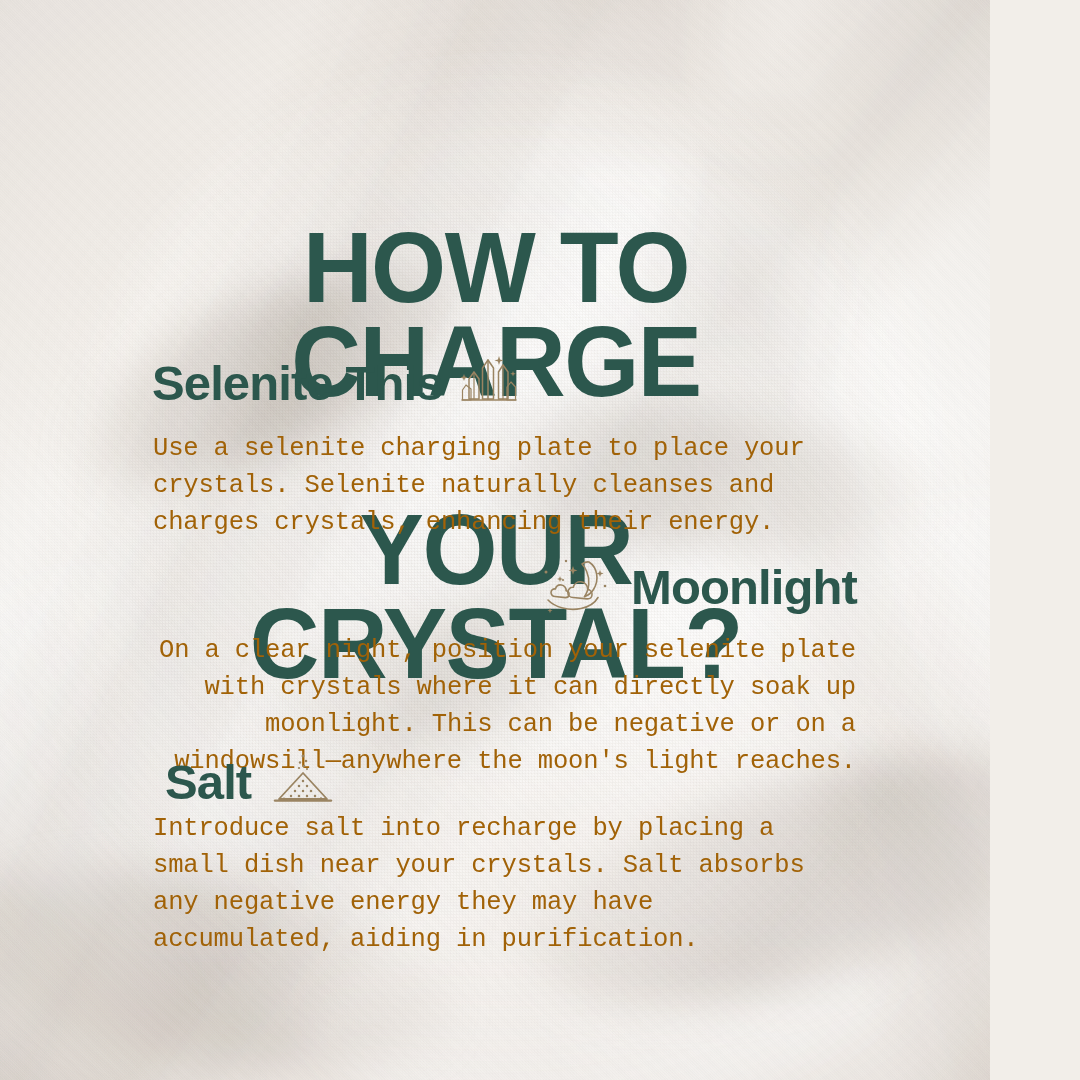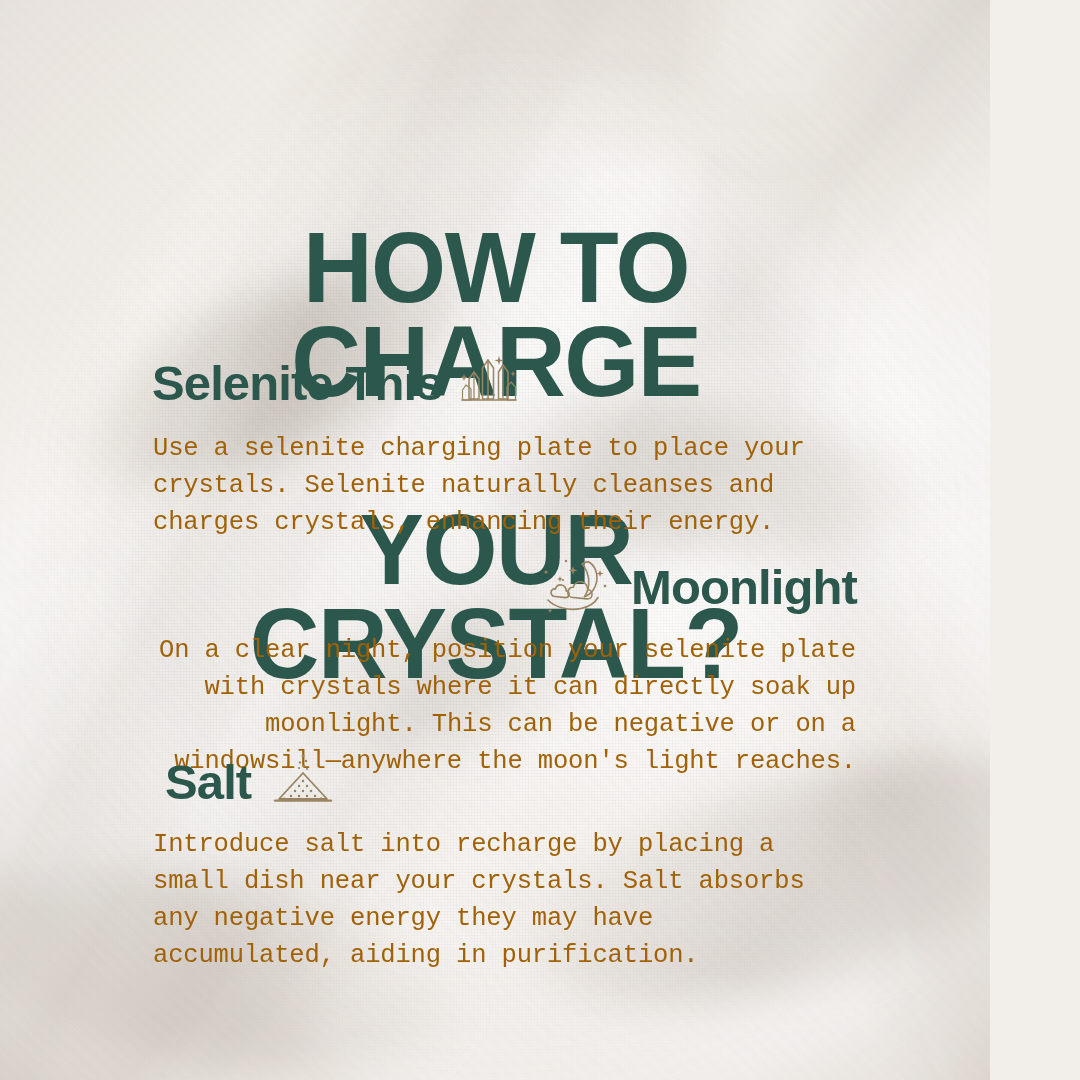--- a/index.html
+++ b/index.html
@@ -168,21 +168,21 @@
   #sec-moonlight .sec-head {
     justify-content:flex-end;
     padding-right:133px;
     font-size:49px;
   }
   #sec-moonlight .sec-body { margin-top:14px; padding-left:148px; padding-right:134px; text-align:right; }
 
   
   #sec-salt { top:754px; }
   #sec-salt .sec-head { padding-left:157px; font-size:49px;margin-left:8px; }
-  #sec-salt .sec-body { margin-top:16px; padding-left:153px; padding-right:146px; text-align:left; }
+  #sec-salt .sec-body { margin-top:0; padding-left:153px; padding-right:146px; text-align:left; }
 
   
   .icon { display:block; flex:0 0 auto; }
   .icon svg { display:block; }
   .icon-crystal { width:62px; height:56px; margin-bottom:6px; }
   .icon-moon    { width:74px; height:58px; margin-bottom:4px; margin-right:6px; }
   .icon-salt    { width:68px; height:54px; margin-bottom:2px; margin-left:4px; }
 </style>
 </head>
 <body>

